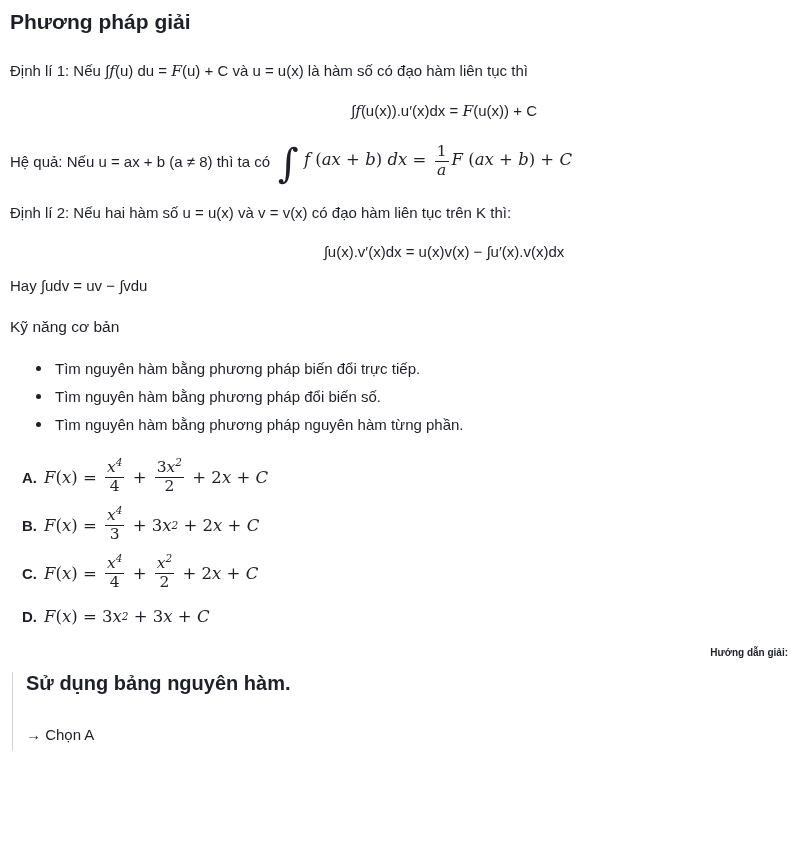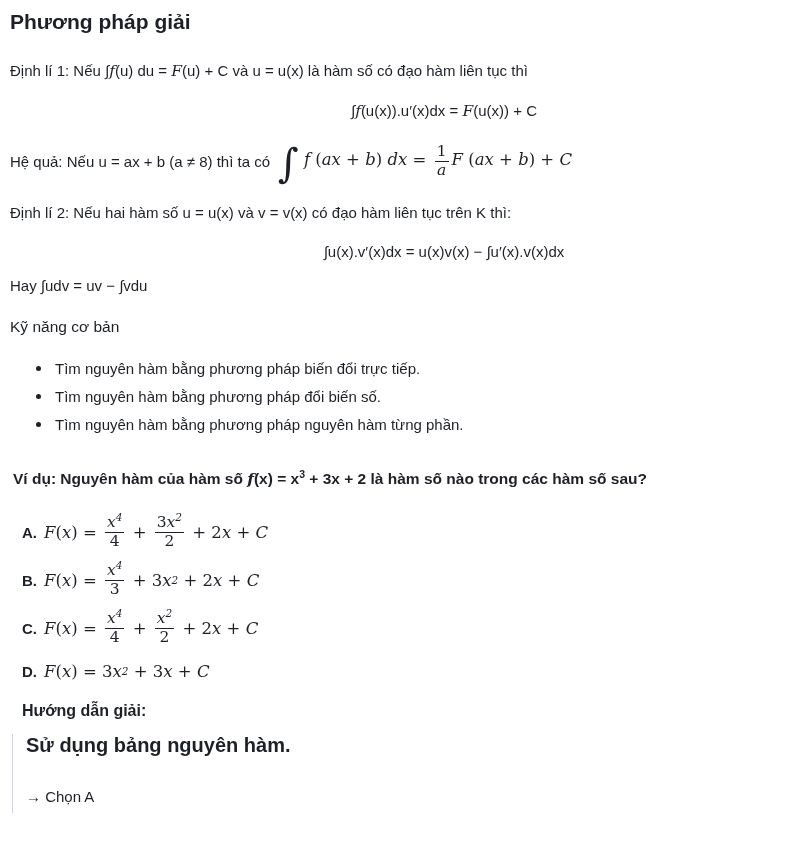--- a/index.html
+++ b/index.html
@@ -33,21 +33,21 @@
   .bullet{width:5px;height:5px;border-radius:50%;background:#1d2127;flex:0 0 auto;}
 
   .example{margin:36px 0 0 3px;font-weight:700;font-size:15.5px;}
   .example sup{font-size:10.5px;line-height:0;}
 
   .option{display:flex;align-items:center;gap:7px;margin:0 0 0 12px;height:48px;}
   .option.first{margin-top:20px;}
   .option.short{height:30px;margin-top:4px;}
   .opt-label{font-weight:700;font-size:15px;}
 
-  .h3{font-size:16px;font-weight:700;margin:16px 0 0 12px;}
+  .h3{font-size:10px;font-weight:700;margin:16px 0 0 12px;text-align:right;}
   .quote{margin:14px 0 0 2px;border-left:1px solid #cfd3d9;padding-left:13px;height:79px;box-sizing:border-box;}
   .sol{margin:10px 0 0 0;font-weight:700;font-size:20px;}
   .ans{margin:31px 0 0 0;}
 </style>
 </head>
 <body>
 
 <div class="doc">
 
   <h1 class="h1">Phương pháp giải</h1>
@@ -77,21 +77,20 @@
     <li>
         <span class="bullet"></span>
         <span>Tìm nguyên hàm bằng phương pháp đổi biến số.</span>
       </li>
     <li>
         <span class="bullet"></span>
         <span>Tìm nguyên hàm bằng phương pháp nguyên hàm từng phần.</span>
       </li>
   </ul>
 
-  <p class="example"><span>Ví dụ: Nguyên hàm của hàm số </span><span class="mi" style="font-weight:700">f</span><span>(x) = x</span><sup>3</sup><span> + 3x + 2 là hàm số nào trong các hàm số sau?</span></p>
 
   <div class="option first">
     <span class="opt-label">A.</span>
     <span class="math"><span class="it">F</span><span>(</span><span class="it">x</span><span>) = </span><span class="frac"><span class="num"><span class="it">x</span><sup>4</sup></span><span class="den"><span>4</span></span></span><span> + </span><span class="frac"><span class="num"><span>3</span><span class="it">x</span><sup>2</sup></span><span class="den"><span>2</span></span></span><span> + 2</span><span class="it">x</span><span> + </span><span class="it">C</span></span>
   </div>
   <div class="option">
     <span class="opt-label">B.</span>
     <span class="math"><span class="it">F</span><span>(</span><span class="it">x</span><span>) = </span><span class="frac"><span class="num"><span class="it">x</span><sup>4</sup></span><span class="den"><span>3</span></span></span><span> + 3</span><span class="it">x</span><sup>2</sup><span> + 2</span><span class="it">x</span><span> + </span><span class="it">C</span></span>
   </div>
   <div class="option">

